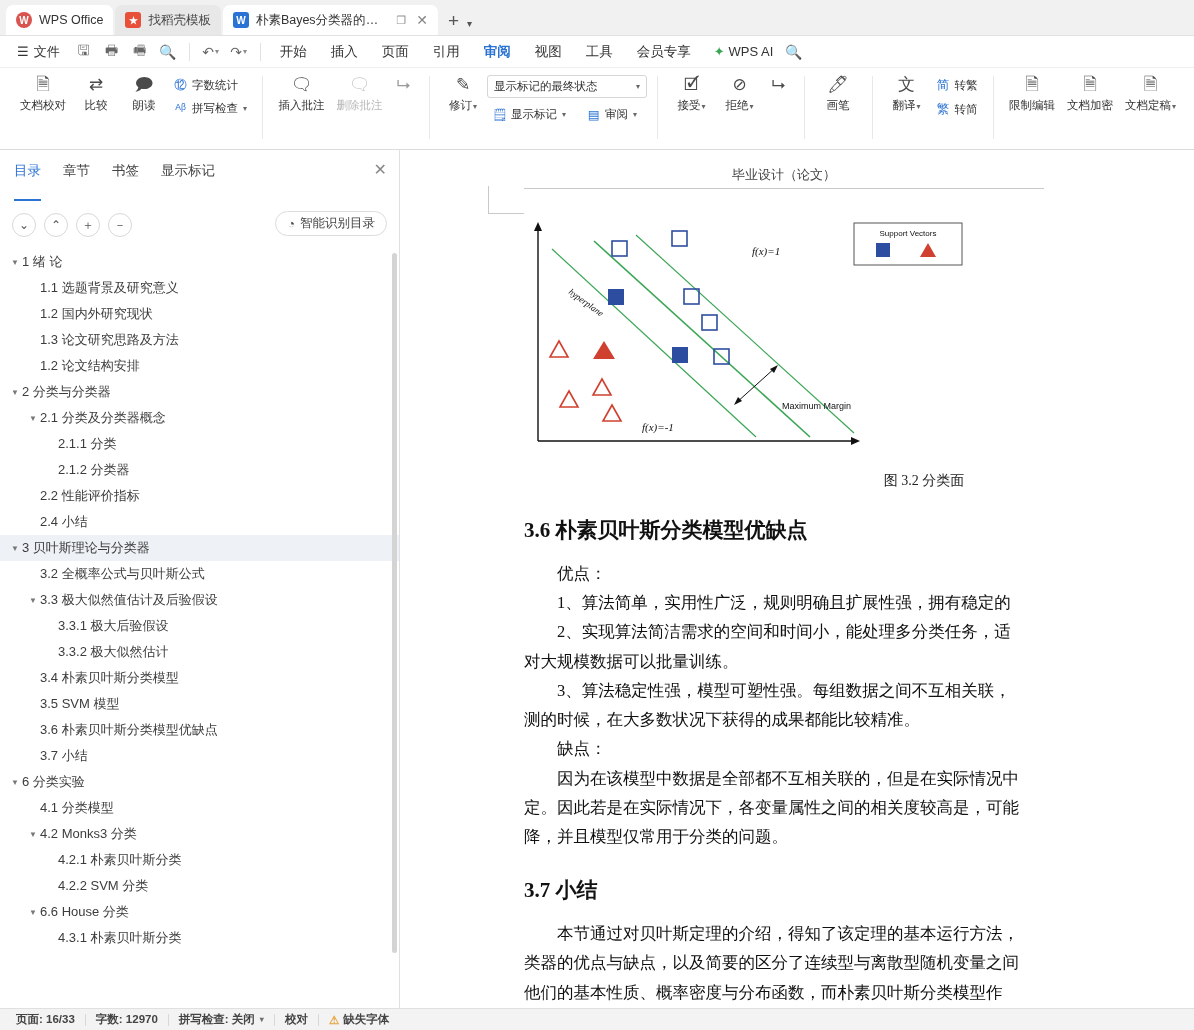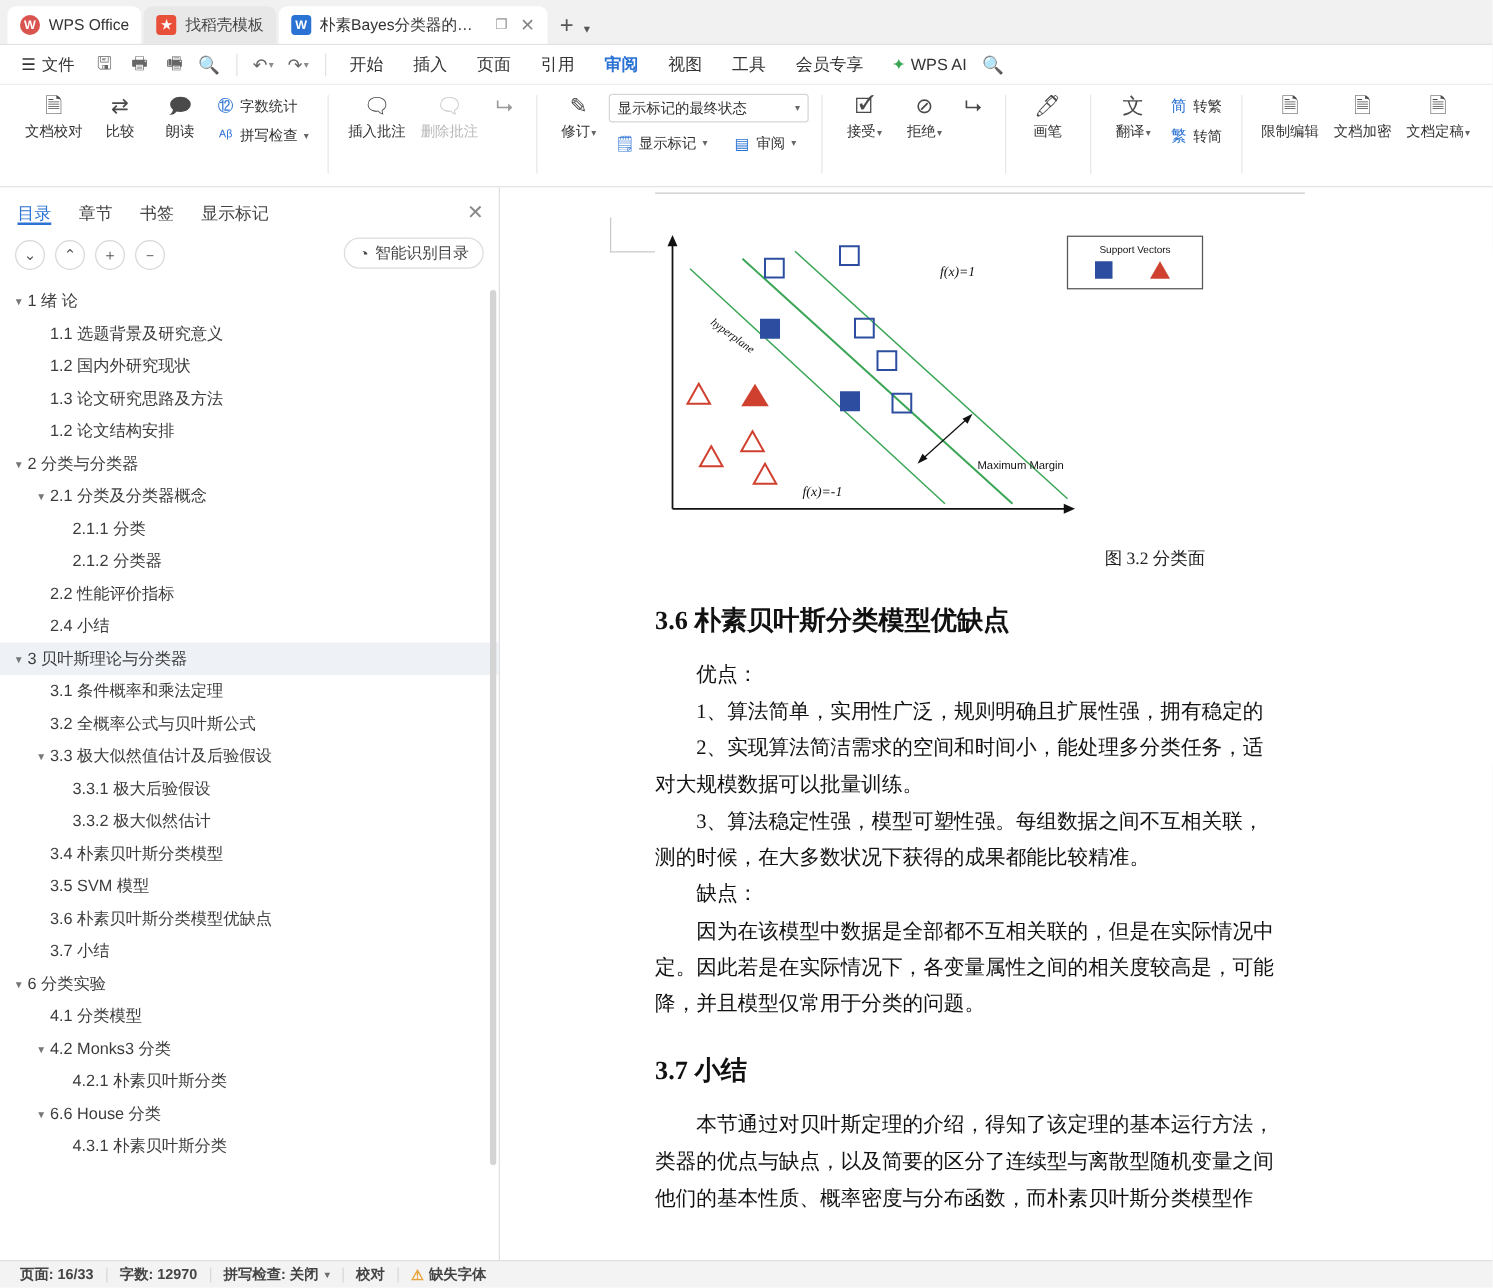--- a/index.html
+++ b/index.html
@@ -100,21 +100,21 @@
 
   
   .nav {
     width:400px; background:#fff; border-right:1px solid #e0e0e0;
     display:flex; flex-direction:column; position:relative;
   }
   .navtabs {
     display:flex; align-items:center; gap:22px; padding:12px 14px 8px 14px; font-size:13.5px;
     position:relative;
   }
-  .navtab { color:#444; padding-bottom:0; position:relative; }
+  .navtab { color:#444; padding-bottom:21px; position:relative; }
   .navtab.sel { color:#2a72d4; }
   .navtab.sel:after {
     content:""; position:absolute; left:0; right:0; bottom:0; height:2px; background:#2a72d4;
   }
   .navclose { position:absolute; right:12px; top:10px; font-size:16px; color:#888; }
   .navtools {
     display:flex; align-items:center; gap:8px; padding:4px 12px 10px 12px; position:relative;
   }
   .rbtn {
     width:24px; height:24px; border:1px solid #d8d8d8; border-radius:50%;
@@ -439,25 +439,20 @@
           <span>2.4 小结</span>
         </div>
         <div class="tocrow sel">
           <span style="display: inline-block; width: 8px;"></span>
           <span class="tw">▼</span>
           <span>3 贝叶斯理论与分类器</span>
         </div>
         <div class="tocrow">
           <span style="display: inline-block; width: 26px;"></span>
           <span class="tw"></span>
-          <span>3.1 条件概率和乘法定理</span>
-        </div>
-        <div class="tocrow">
-          <span style="display: inline-block; width: 26px;"></span>
-          <span class="tw"></span>
           <span>3.2 全概率公式与贝叶斯公式</span>
         </div>
         <div class="tocrow">
           <span style="display: inline-block; width: 26px;"></span>
           <span class="tw">▼</span>
           <span>3.3 极大似然值估计及后验假设</span>
         </div>
         <div class="tocrow">
           <span style="display: inline-block; width: 44px;"></span>
           <span class="tw"></span>
@@ -500,39 +495,45 @@
         </div>
         <div class="tocrow">
           <span style="display: inline-block; width: 26px;"></span>
           <span class="tw">▼</span>
           <span>4.2 Monks3 分类</span>
         </div>
         <div class="tocrow">
           <span style="display: inline-block; width: 44px;"></span>
           <span class="tw"></span>
           <span>4.2.1 朴素贝叶斯分类</span>
+        </div>
+        <div class="tocrow">
+          <span style="display: inline-block; width: 44px;"></span>
+          <span class="tw"></span>
+          <span>4.2.2 SVM 分类</span>
         </div>
         <div class="tocrow">
           <span style="display: inline-block; width: 26px;"></span>
           <span class="tw">▼</span>
           <span>6.6 House 分类</span>
         </div>
         <div class="tocrow">
           <span style="display: inline-block; width: 44px;"></span>
           <span class="tw"></span>
           <span>4.3.1 朴素贝叶斯分类</span>
         </div>
       </div>
   </div>
 
   <div class="docwrap">
     <div class="page">
 
       <div style="position:relative;">
         <div class="hdrnotch"></div>
+        <div class="hdr">毕业设计（论文）</div>
         <div class="hdrline"></div>
       </div>
 
       <div class="fig">
         <svg width="500" height="235" viewBox="0 0 500 235">
 
           <line x1="14" y1="8" x2="14" y2="222" stroke="#111" stroke-width="1.4"></line>
           <polygon points="14,3 10,12 18,12" fill="#111"></polygon>
           <line x1="14" y1="222" x2="330" y2="222" stroke="#111" stroke-width="1.4"></line>
           <polygon points="336,222 327,218 327,226" fill="#111"></polygon>

